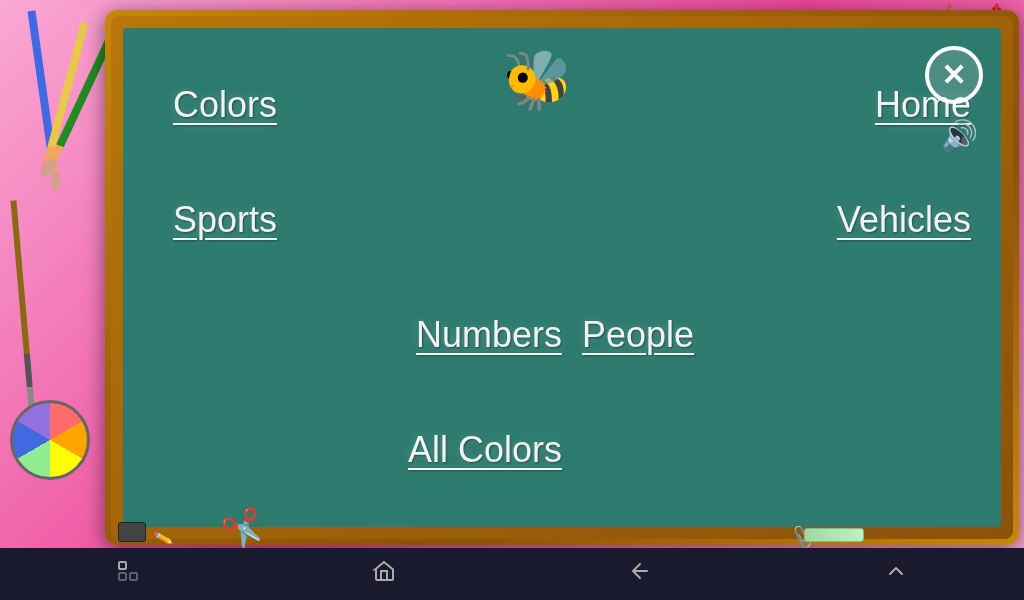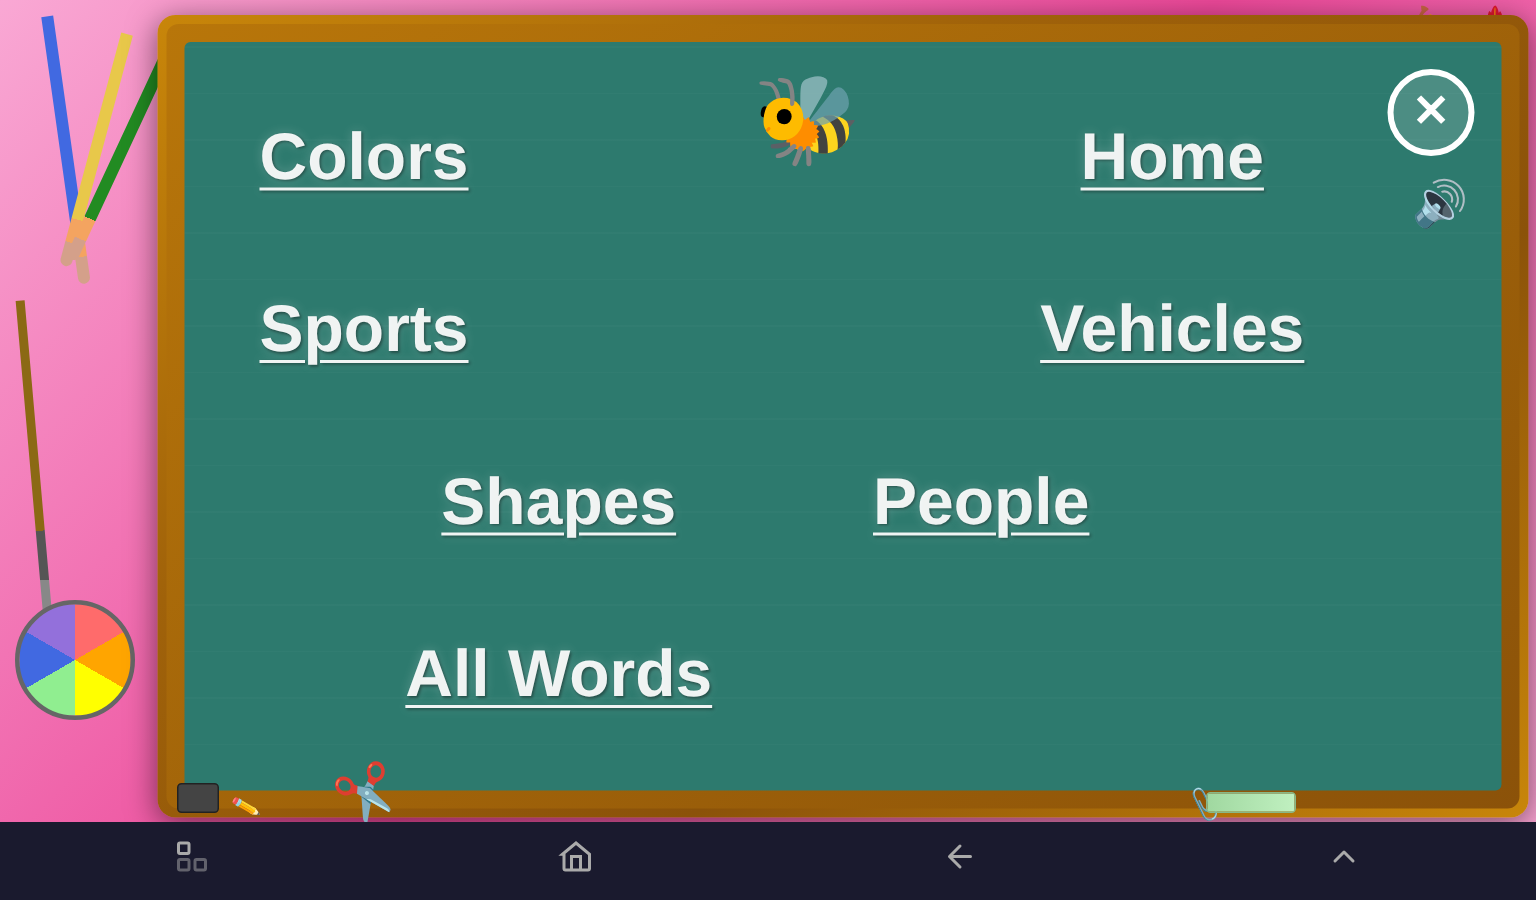--- a/index.html
+++ b/index.html
@@ -110,21 +110,21 @@
     .menu-item {
       display: flex;
       align-items: center;
       justify-content: flex-start;
       padding-left: 20px;
       cursor: pointer;
       position: relative;
     }
 
     .menu-item.right {
-      justify-content: center;
+      justify-content: flex-end;
       padding-left: 30px;
     }
 
     
     .bee {
       position: absolute;
       top: 18px;
       left: 50%;
       transform: translateX(-60px);
       font-size: 58px;
@@ -249,23 +249,23 @@
       top: 0;
       right: 0;
       font-size: 40px;
       z-index: 2;
       opacity: 0.9;
     }
 
     
     .chalk-text {
       font-family: 'Arial Black', Georgia, sans-serif;
-      font-size: 44px;
+      font-size: 36px;
       color: rgba(255,255,255,0.93);
-      font-weight: 700;
+      font-weight: 400;
       text-decoration: underline;
       text-underline-offset: 6px;
       text-decoration-thickness: 2px;
       letter-spacing: 0px;
       text-shadow:
         1px 1px 2px rgba(0,0,0,0.4),
         0 0 8px rgba(255,255,255,0.2);
     }
   </style>
 </head>
@@ -306,28 +306,28 @@
       </div>
 
       <div class="menu-item">
         <span class="chalk-text">Sports</span>
       </div>
       <div class="menu-item right">
         <span class="chalk-text">Vehicles</span>
       </div>
 
       <div class="menu-item right">
-        <span class="chalk-text">Shapes</span>
+        <span class="chalk-text">Numbers</span>
       </div>
 
       <div class="menu-item">
         <span class="chalk-text">People</span>
       </div>
       <div class="menu-item right">
-        <span class="chalk-text">All Words</span>
+        <span class="chalk-text">All Colors</span>
       </div>
     </div>
 
   </div>
 </div>
 
 <div style="position:absolute; bottom:58px; left:118px; z-index:6;">
   <div style="width:28px; height:20px; background:#444; border-radius:3px; border:1px solid #222;"></div>
 </div>
 <div style="position:absolute; bottom:54px; left:155px; font-size:14px; z-index:6; color:#555; transform:rotate(-15deg);">✏️</div>

